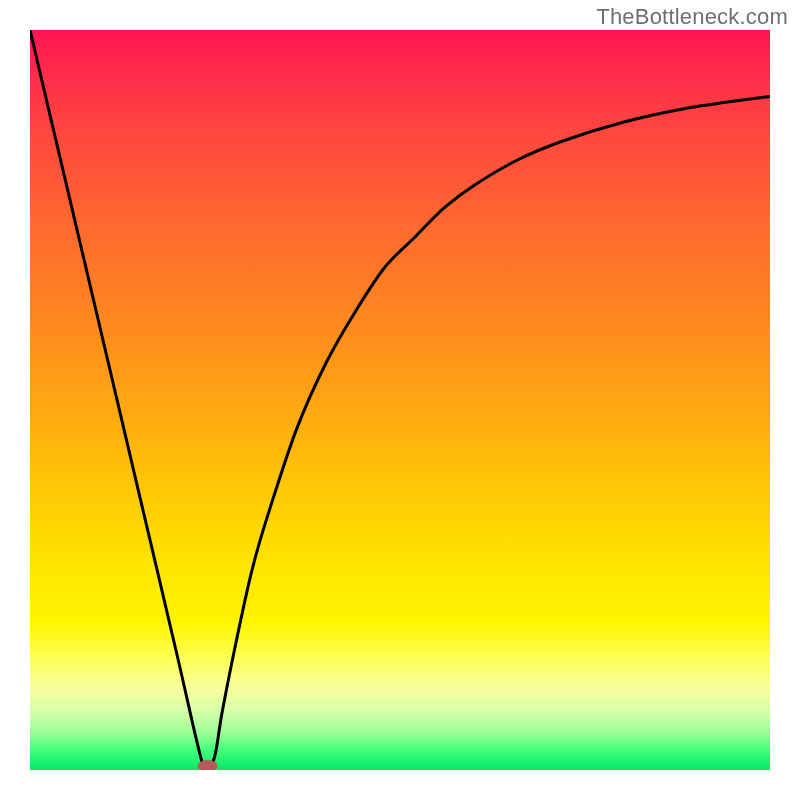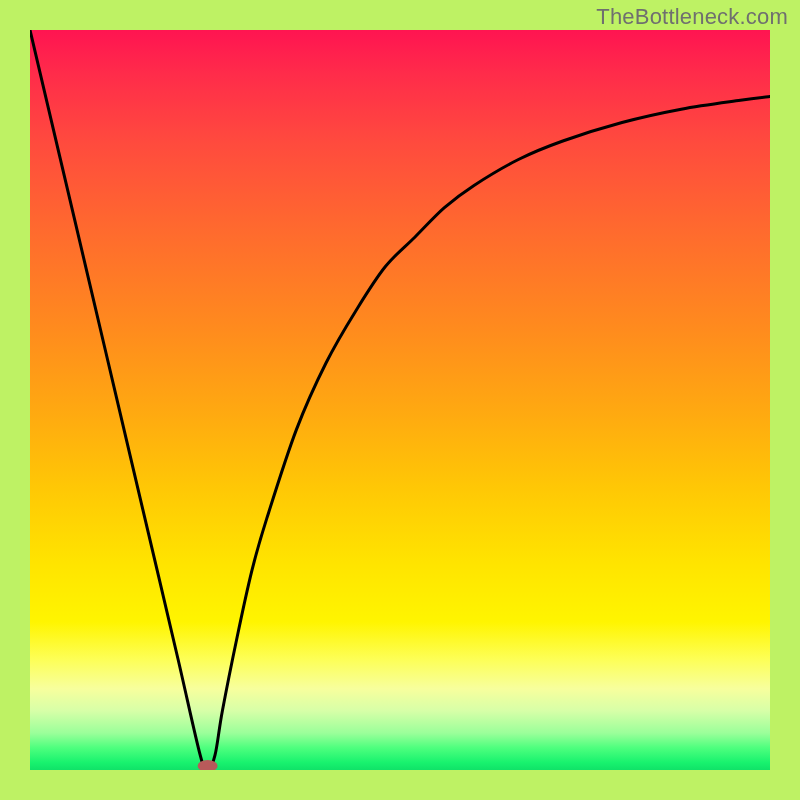--- a/index.html
+++ b/index.html
@@ -8,21 +8,21 @@
     width: 800px;
     height: 800px;
     background: #000000;
     overflow: hidden;
     font-family: Arial, Helvetica, sans-serif;
   }
   .frame {
     position: relative;
     width: 800px;
     height: 800px;
-    background: #bef264;
+    background: #ffffff;
   }
   .plot {
     position: absolute;
     left: 30px;
     top: 30px;
     width: 740px;
     height: 740px;
     
     background: linear-gradient(
       to bottom,

